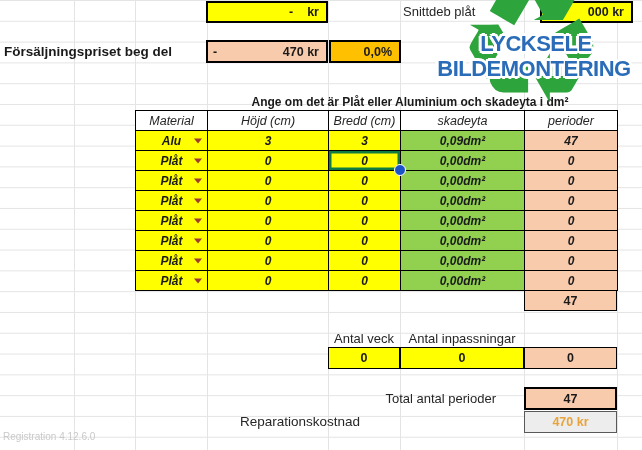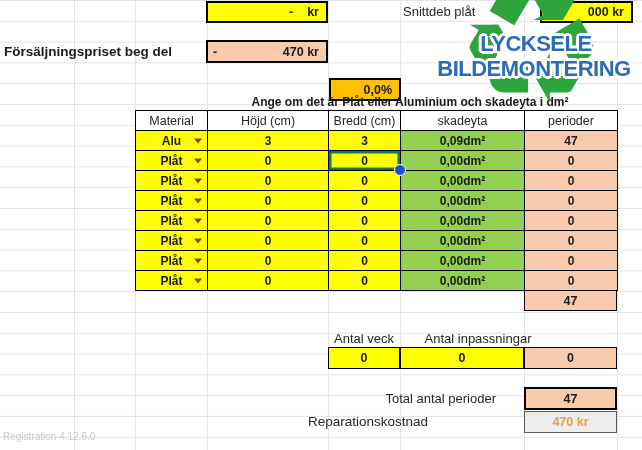--- a/index.html
+++ b/index.html
@@ -32,21 +32,21 @@
   .graybg{background:#EDEDED;}
   .right{justify-content:flex-end;padding-right:7px;}
   .center{justify-content:center;}
   .between{justify-content:space-between;padding:0 7px 0 5px;}
 
   
   .instruction{font-weight:bold;font-size:12px;text-align:center;white-space:nowrap;}
 
   
   .tbl{position:absolute;left:135px;top:110px;border-top:1.5px solid #000;border-left:1.5px solid #000;z-index:2;}
-  .trow{display:flex;height:20px;}
+  .trow{display:flex;height:20px;font-style:italic;}
   .tcell{position:relative;display:flex;align-items:center;justify-content:center;
     border-right:1.5px solid #000;border-bottom:1.5px solid #000;box-sizing:border-box;
     font-size:12px;font-weight:bold;}
   .thead .tcell{font-weight:normal;font-size:12.5px;color:#262626;background:#fff;}
   .c1{width:72px;}.c2{width:121px;}.c3{width:72px;}.c4{width:124px;}.c5{width:93px;}
   .dd{position:absolute;right:5px;top:50%;transform:translateY(-50%);width:0;height:0;
     border-left:4px solid transparent;border-right:4px solid transparent;border-top:5px solid #9C3A33;}
   .sel{box-shadow:inset 0 0 0 2.5px #107C41;z-index:3;}
   .handle{position:absolute;right:-6px;bottom:-6px;width:10px;height:10px;border-radius:50%;
     background:#1A53C6;border:1px solid #fff;z-index:4;}
@@ -81,21 +81,21 @@
     <span>000 kr</span>
   </div>
 
   <div class="abs lbl" style="left:4px;top:44px;">Försäljningspriset beg del</div>
 
   <div class="abs cell peach b2 between" style="left:206px;top:40px;width:122px;height:23px;">
     <span>-</span>
     <span>470 kr</span>
   </div>
 
-  <div class="abs cell orangebg b2 right" style="left:329px;top:40px;width:72px;height:23px;margin-top:38px;">
+  <div class="abs cell orangebg b2 right" style="left:329px;top:40px;width:72px;height:23px;">
     <span>0,0%</span>
   </div>
 
   <div class="abs instruction" style="left:170px;top:95px;width:480px;">Ange om det är Plåt eller Aluminium och skadeyta i dm²</div>
 
   <div class="abs recycle">♻</div>
   <div class="abs logo-text logo-l1">LYCKSELE</div>
   <div class="abs logo-text logo-l2">BILDEMONTERING</div>
 
   <div class="tbl">
@@ -195,27 +195,27 @@
       <div class="tcell c2 yellow">0</div>
       <div class="tcell c3 yellow">0</div>
       <div class="tcell c4 greenbg">0,00dm²</div>
       <div class="tcell c5 peach">0</div>
     </div>
   </div>
 
   <div class="abs cell peach b15 center" style="left:524px;top:290px;width:93px;height:21px;">47</div>
 
   <div class="abs lbl-reg" style="left:328px;top:331px;width:72px;text-align:center;">Antal veck</div>
-  <div class="abs lbl-reg" style="left:400px;top:331px;width:124px;text-align:center;margin-left:16px;">Antal inpassningar</div>
+  <div class="abs lbl-reg" style="left:400px;top:331px;width:124px;text-align:center;">Antal inpassningar</div>
 
   <div class="abs cell yellow b15 center" style="left:328px;top:347px;width:72px;height:22px;">0</div>
   <div class="abs cell yellow b15 center" style="left:400px;top:347px;width:124px;height:22px;">0</div>
   <div class="abs cell peach b15 center" style="left:524px;top:347px;width:93px;height:22px;">0</div>
 
   <div class="abs lbl-reg" style="left:240px;top:391px;width:256px;text-align:right;font-size:13px;">Total antal perioder</div>
   <div class="abs cell peach b2 center" style="left:524px;top:387px;width:93px;height:23px;">47</div>
 
-  <div class="abs lbl-reg" style="left:240px;top:414px;width:256px;text-align:center;font-size:13.5px;">Reparationskostnad</div>
+  <div class="abs lbl-reg" style="left:240px;top:414px;width:256px;text-align:left;font-size:13.5px;">Reparationskostnad</div>
   <div class="abs cell graybg center orange-text" style="left:524px;top:411px;width:93px;height:22px;border:1px solid #595959;">470 kr</div>
 
   <div class="abs registration" style="left:3px;top:431px;">Registration 4.12.6.0</div>
 
 </div>
 
 </body></html>

